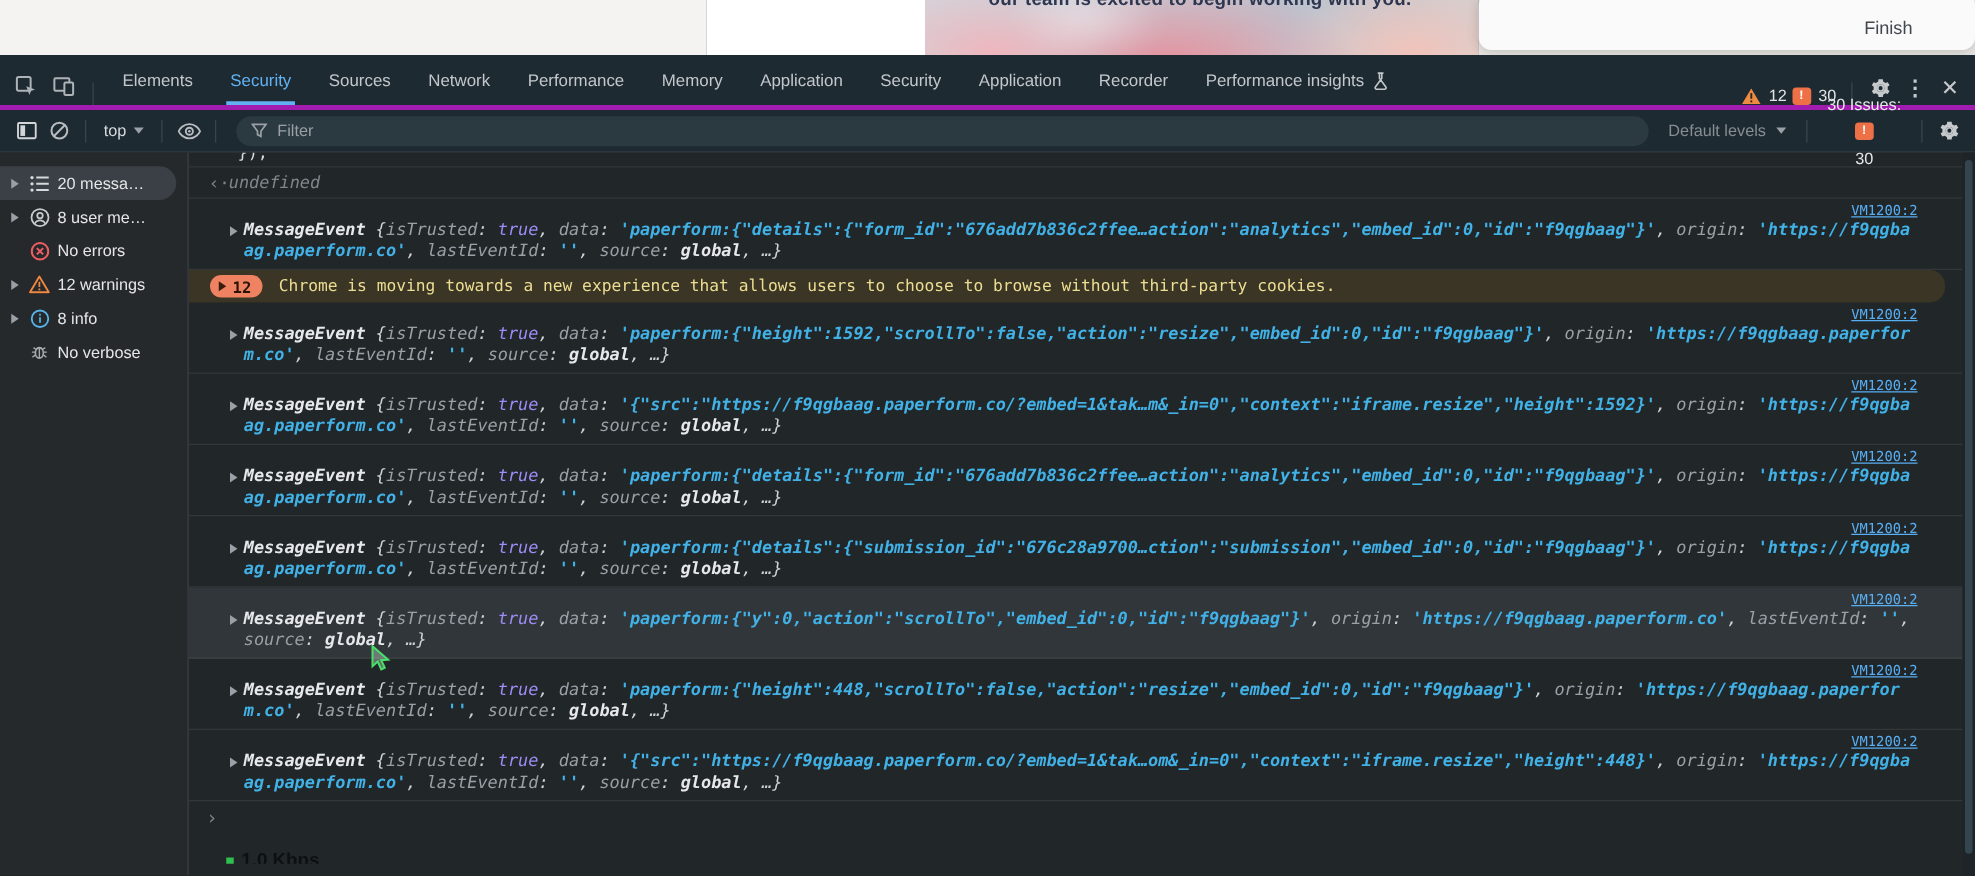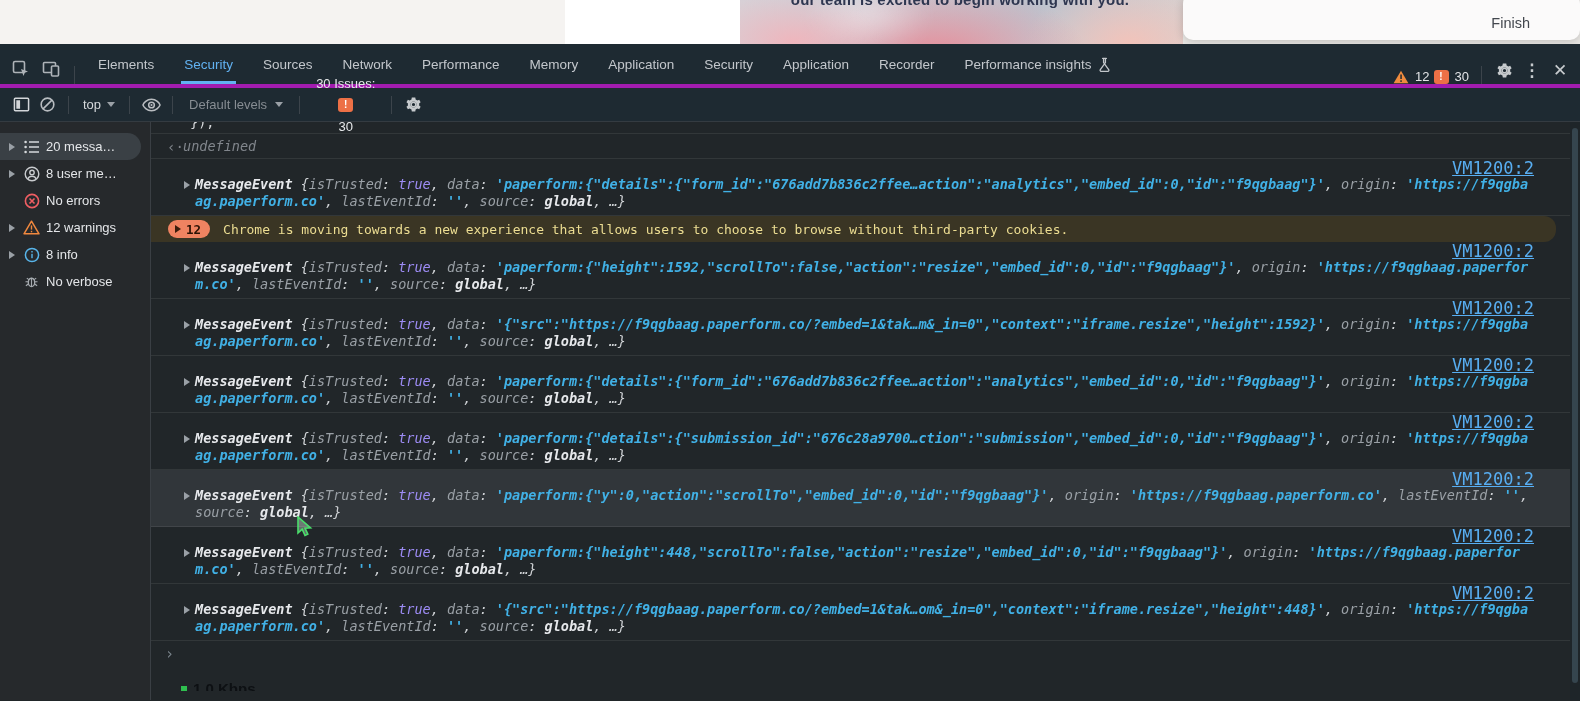--- a/index.html
+++ b/index.html
@@ -91,21 +91,21 @@
   .row-warning { height:26px; background:#3a3524; display:flex; align-items:center;
       border-radius:0 12px 12px 0; margin-right:14px; border-bottom:none; }
   .warn-badge { display:flex; align-items:center; gap:5px; background:#ef8361; border-radius:10px;
       height:18px; padding:0 9px 0 7px; margin-left:17px; color:#2b1205; font-weight:bold; font-size:12.5px; }
   .warn-badge .tri { width:0; height:0; border-top:4px solid transparent; border-bottom:4px solid transparent;
       border-left:6px solid #3a1c0c; }
   .warn-text { margin-left:13px; color:#ecdd92; font-size:13px; }
   .row-msg { padding:2px 36px 5px 0; }
   .row-msg.highlight { background:#31363a; }
   .vm-line { height:15px; text-align:right; line-height:14px; }
-  .vm-link { color:#58aef2; text-decoration:underline; font-size:17px; font-style:normal; cursor:pointer; }
+  .vm-link { color:#58aef2; text-decoration:underline; font-size:11px; font-style:normal; cursor:pointer; }
   .msg-text { position:relative; padding-left:44px; line-height:17px; font-style:italic;
       word-break:break-all; }
   .msg-tri { position:absolute; left:33px; top:5px; width:0; height:0;
       border-top:4px solid transparent; border-bottom:4px solid transparent; border-left:6px solid #9aa0a6; }
   .tk-obj { color:#e6e8eb; font-weight:bold; }
   .tk-plain { color:#d0d3d6; }
   .tk-prop { color:#9aa0a6; }
   .tk-bool { color:#9d8cf5; }
   .tk-str { color:#41b1e6; font-weight:bold; }
   .tk-val { color:#e6e8eb; font-weight:bold; }
@@ -240,20 +240,26 @@
       </div>
       <div class="vdiv"></div>
       <span class="tool-icon">
         <svg class="ico" width="19" height="14" viewBox="0 0 20 14">
             <path d="M10 1 C5 1 1.8 5 1 7 c.8 2 4 6 9 6 s8.2-4 9-6 c-.8-2-4-6-9-6Z" fill="none" stroke="#b8bcc0" stroke-width="1.6"></path>
             <circle cx="10" cy="7" r="3" fill="none" stroke="#b8bcc0" stroke-width="1.6"></circle>
             <circle cx="10" cy="7" r="1.1" fill="#b8bcc0"></circle>
           </svg>
       </span>
       <div class="vdiv"></div>
+      <div class="filter-box">
+        <svg class="ico" width="13" height="13" viewBox="0 0 14 14">
+            <path d="M1 1.5 H13 L8.5 7.5 V12 L5.5 10.5 V7.5 Z" fill="none" stroke="#9aa0a6" stroke-width="1.5"></path>
+          </svg>
+        <input type="text" placeholder="Filter" style="">
+      </div>
       <div class="levels-sel">
         <span>Default levels</span>
         <span class="caret-down"></span>
       </div>
       <div class="vdiv"></div>
       <div class="issues-summary">
         <span>30 Issues:</span>
         <span class="issues-chip">!</span>
         <span>30</span>
       </div>

